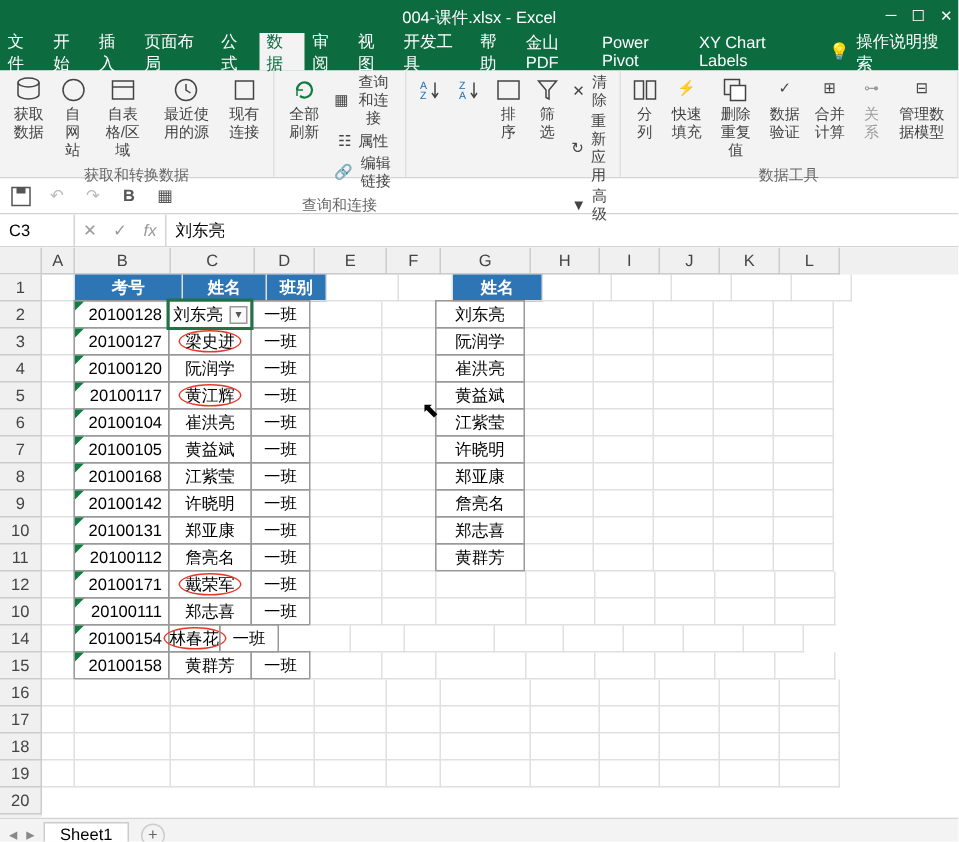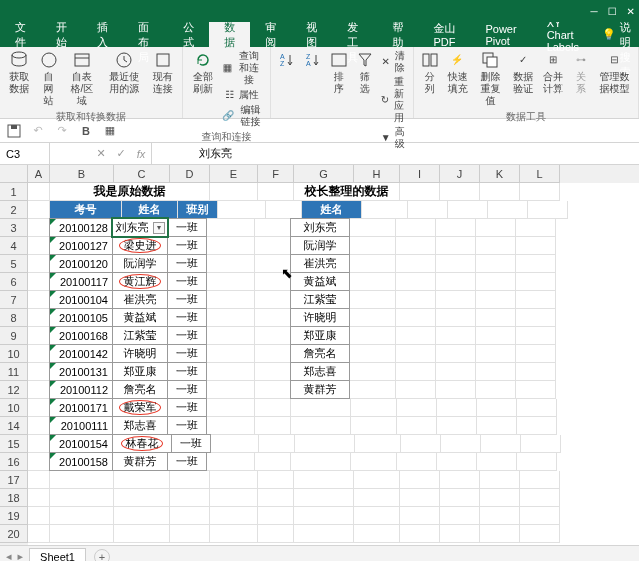--- a/index.html
+++ b/index.html
@@ -3,40 +3,40 @@
 <meta charset="utf-8">
 <style>
 * { margin: 0; padding: 0; box-sizing: border-box; }
 body { font-family: "Microsoft YaHei", "Segoe UI", sans-serif; font-size: 11px; background: #fff; overflow: hidden; width: 639px; height: 561px; }
 
 .titlebar { background: #0c6b3f; height: 22px; display: flex; align-items: center; justify-content: center; color: #fff; font-size: 11px; position: relative; }
 .titlebar .controls { position: absolute; right: 4px; display: flex; gap: 10px; }
 .titlebar .controls span { cursor: pointer; font-size: 10px; }
 
 .menubar { background: #0c6b3f; height: 25px; display: flex; align-items: stretch; color: #fff; font-size: 11px; }
-.menubar .tab { padding: 5px 15px; cursor: pointer; display: flex; align-items: center; }
+.menubar .tab { padding: 5px 5px; cursor: pointer; display: flex; align-items: center; }
 .menubar .tab.active { background: #f3f3f3; color: #0c6b3f; }
 .menubar .help { margin-left: auto; display: flex; align-items: center; padding: 0 8px; gap: 4px; }
 .menubar .help .bulb { color: #ffd966; }
 
 .ribbon { background: #f3f3f3; height: 72px; border-bottom: 1px solid #d4d4d4; display: flex; align-items: stretch; font-size: 10px; color: #444; }
 .ribbon-group { display: flex; flex-direction: column; border-right: 1px solid #e0e0e0; padding: 2px 4px; }
 .ribbon-items { display: flex; flex: 1; align-items: flex-start; gap: 2px; }
 .ribbon-btn { display: flex; flex-direction: column; align-items: center; justify-content: flex-start; padding: 2px 3px; cursor: pointer; text-align: center; line-height: 1.2; }
 .ribbon-btn .icon { width: 18px; height: 18px; margin-bottom: 2px; display: flex; align-items: center; justify-content: center; }
 .ribbon-btn.small { flex-direction: row; font-size: 10px; padding: 1px 2px; gap: 2px; }
 .ribbon-btn.small .icon { width: 14px; height: 14px; margin: 0; }
 .ribbon-label { text-align: center; font-size: 10px; color: #666; padding-top: 1px; }
 .ribbon-stack { display: flex; flex-direction: column; gap: 0; }
 
 .quickbar { background: #fff; height: 24px; border-bottom: 1px solid #d4d4d4; display: flex; align-items: center; padding: 0 4px; gap: 4px; }
 .quickbar .qbtn { width: 20px; height: 20px; display: flex; align-items: center; justify-content: center; cursor: pointer; color: #555; }
 .quickbar .qbtn.disabled { color: #bbb; }
 
-.formulabar { background: #fff; height: 22px; border-bottom: 1px solid #d4d4d4; display: flex; align-items: center; gap: 41px; }
+.formulabar { background: #fff; height: 22px; border-bottom: 1px solid #d4d4d4; display: flex; align-items: center; }
 .namebox { width: 50px; border-right: 1px solid #d4d4d4; padding: 0 6px; font-size: 11px; height: 100%; display: flex; align-items: center; }
 .fb-btns { display: flex; border-right: 1px solid #d4d4d4; height: 100%; }
 .fb-btns span { width: 20px; display: flex; align-items: center; justify-content: center; color: #999; cursor: pointer; }
 .formula-input { flex: 1; padding: 0 6px; font-size: 11px; height: 100%; display: flex; align-items: center; }
 
 .grid-area { position: relative; height: 380px; overflow: hidden; background: #fff; }
 .col-headers { display: flex; height: 18px; background: #f0f0f0; }
 .corner { width: 28px; border-right: 1px solid #ccc; border-bottom: 1px solid #ccc; background: #f0f0f0; }
 .col-h { border-right: 1px solid #ccc; border-bottom: 1px solid #ccc; text-align: center; font-size: 11px; color: #444; line-height: 18px; background: #f0f0f0; }
 .grid-body { display: flex; height: calc(100% - 18px); }
@@ -60,20 +60,21 @@
 .sheetbar .nav span { cursor: pointer; padding: 0 2px; }
 .sheet-tab { background: #fff; border: 1px solid #ccc; border-bottom: none; padding: 2px 10px; cursor: pointer; }
 .sheet-add { width: 16px; height: 16px; border: 1px solid #ccc; border-radius: 50%; display: flex; align-items: center; justify-content: center; cursor: pointer; color: #666; margin-left: 4px; }
 
 svg { display: block; }
 </style>
 </head>
 <body>
 
 <div class="titlebar">
+  <span>004-课件.xlsx - Excel</span>
   <div class="controls">
     <span>─</span>
     <span>☐</span>
     <span>✕</span>
   </div>
 </div>
 
 <div class="menubar">
   <div class="tab">文件</div>
   <div class="tab">开始</div>
@@ -325,31 +326,20 @@
         <div class="row-h">14</div>
         <div class="row-h">15</div>
         <div class="row-h">16</div>
         <div class="row-h">17</div>
         <div class="row-h">18</div>
         <div class="row-h">19</div>
         <div class="row-h">20</div>
       </div>
     <div class="cells" id="cells">
       <div class="cursor-arrow">⬉</div>
-    <div class="row">
-          <div class="cell" style="width: 22px;"></div>
-          <div class="cell title" style="width: 160px;">我是原始数据</div>
-          <div class="cell" style="width: 48px;"></div>
-          <div class="cell" style="width: 36px;"></div>
-          <div class="cell title" style="width: 106px;">校长整理的数据</div>
-          <div class="cell" style="width: 40px;"></div>
-          <div class="cell" style="width: 40px;"></div>
-          <div class="cell" style="width: 40px;"></div>
-          <div class="cell" style="width: 40px;"></div>
-        </div>
         <div class="row">
           <div class="cell" style="width: 22px;"></div>
           <div class="cell header2" style="width: 72px;">考号</div>
           <div class="cell header2" style="width: 56px;">姓名</div>
           <div class="cell header2" style="width: 40px;">班别</div>
           <div class="cell" style="width: 48px;"></div>
           <div class="cell" style="width: 36px;"></div>
           <div class="cell header2" style="width: 60px;">姓名</div>
           <div class="cell" style="width: 46px;"></div>
           <div class="cell" style="width: 40px;"></div>
@@ -521,21 +511,21 @@
           <div class="cell" style="width: 60px;"></div>
           <div class="cell" style="width: 46px;"></div>
           <div class="cell" style="width: 40px;"></div>
           <div class="cell" style="width: 40px;"></div>
           <div class="cell" style="width: 40px;"></div>
           <div class="cell" style="width: 40px;"></div>
         </div>
         <div class="row">
           <div class="cell" style="width: 22px;"></div>
           <div class="cell databox" style="width: 64px; justify-content: flex-end; padding-right: 4px;">20100154<div class="tri"></div></div>
-          <div class="cell databox" style="width: 60px; text-align: right;">林春花<div class="circ"></div></div>
+          <div class="cell databox" style="width: 35px; text-align: right;">林春花<div class="circ"></div></div>
           <div class="cell databox" style="width: 40px;">一班</div>
           <div class="cell" style="width: 48px;"></div>
           <div class="cell" style="width: 36px;"></div>
           <div class="cell" style="width: 60px;"></div>
           <div class="cell" style="width: 46px;"></div>
           <div class="cell" style="width: 40px;"></div>
           <div class="cell" style="width: 40px;"></div>
           <div class="cell" style="width: 40px;"></div>
           <div class="cell" style="width: 40px;"></div>
         </div>

